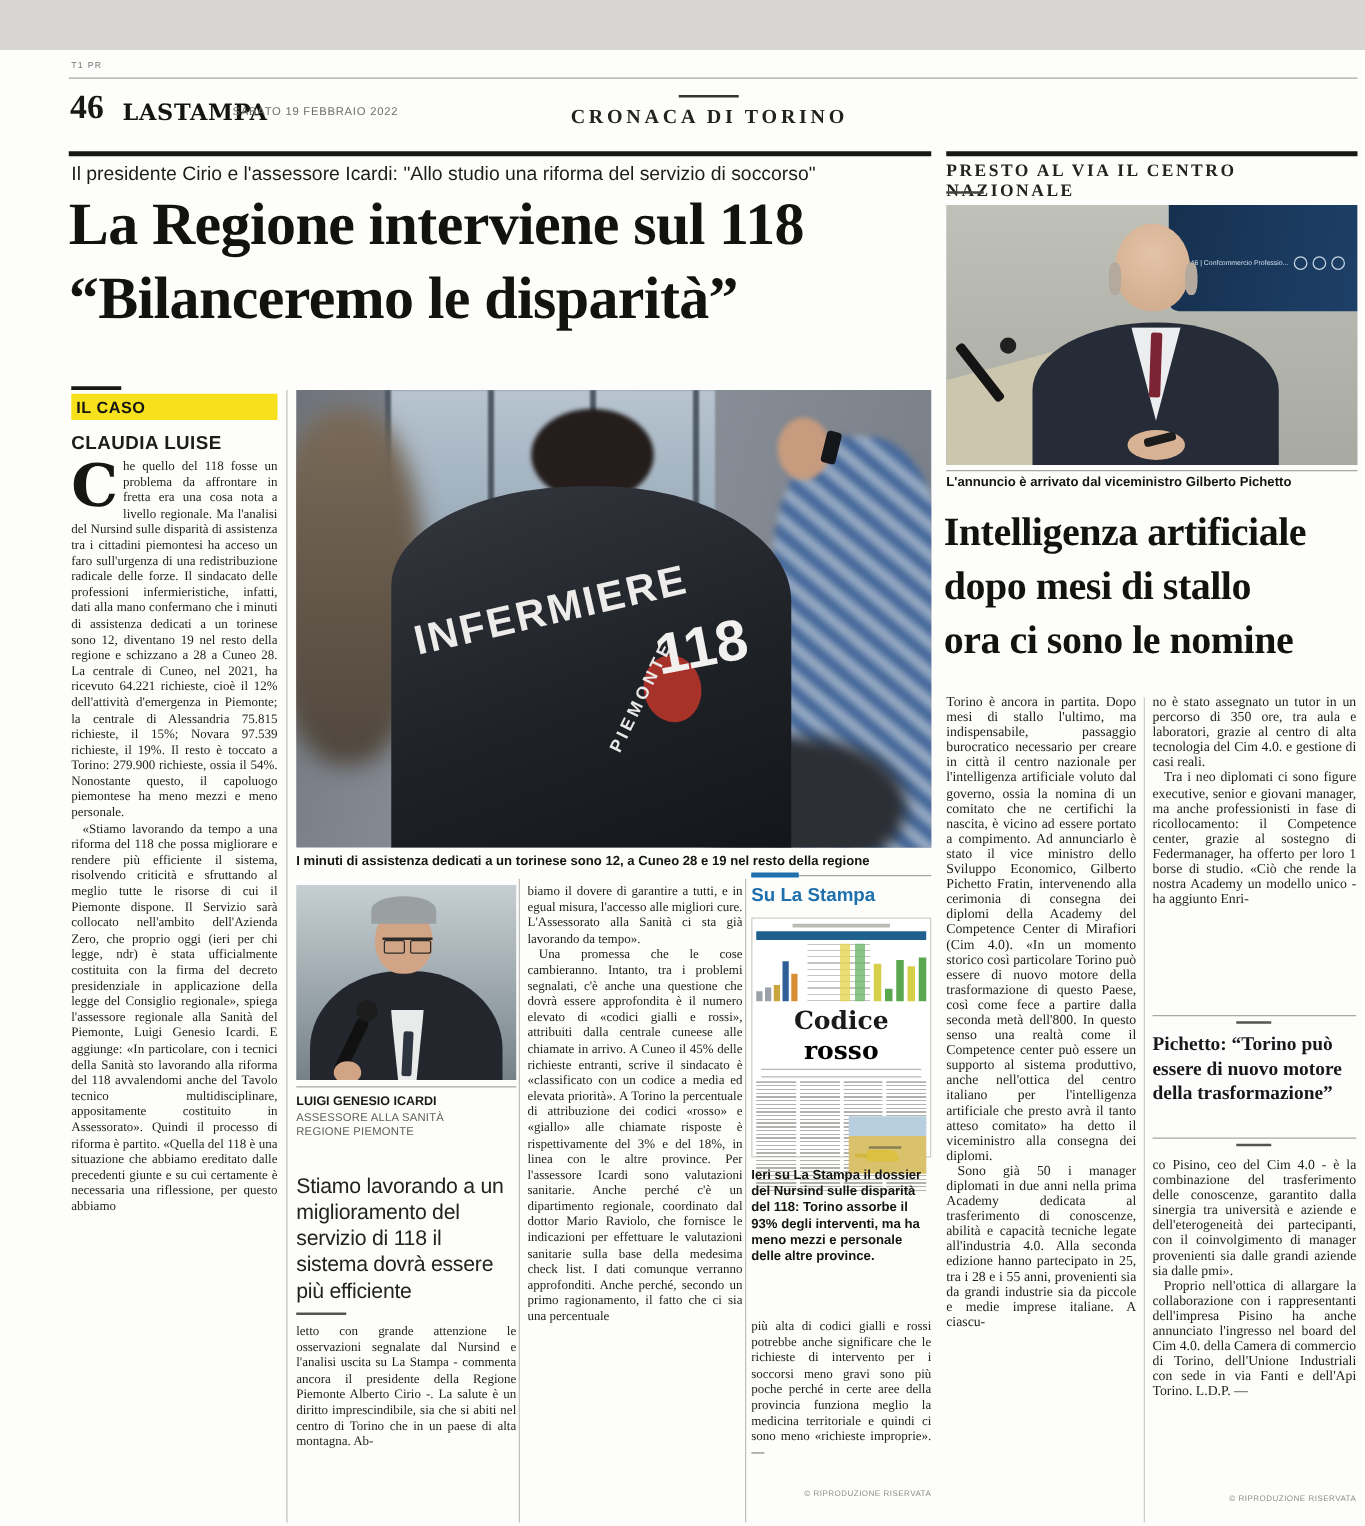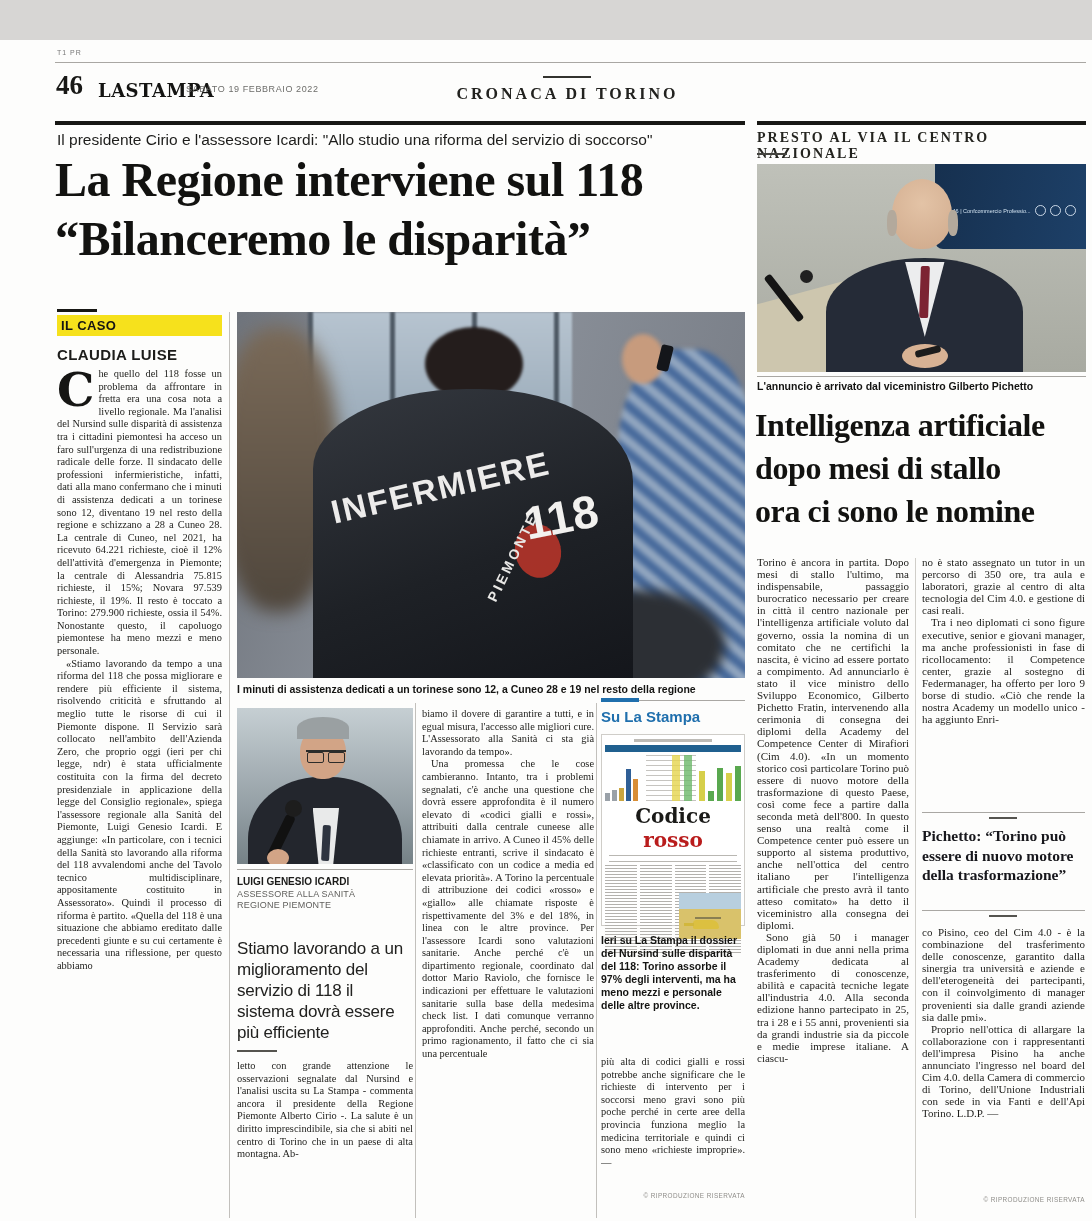--- a/index.html
+++ b/index.html
@@ -122,21 +122,21 @@
   .clip-charts{display:flex;gap:3px;height:46px;align-items:flex-end;}
   .cc{position:relative;height:100%;}
   .cc1{flex:3;display:flex;align-items:flex-end;gap:2px;padding-top:8px;}
   .cc1 i{display:block;width:5px;}
   .cc2{flex:4;background:repeating-linear-gradient(180deg,#c6c4c0 0 1px,rgba(0,0,0,0) 1px 5px);}
   .cc2:before{content:"";position:absolute;left:52%;top:0;bottom:0;width:8px;background:#e5d44d;opacity:.8;}
   .cc2:after{content:"";position:absolute;left:76%;top:0;bottom:0;width:8px;background:#6cb86a;opacity:.8;}
   .cc3{flex:3;display:flex;align-items:flex-end;gap:3px;}
   .cc3 i{display:block;width:6px;}
   .clip-headline{text-align:center;font-family:"DejaVu Serif",serif;font-weight:bold;font-size:20px;margin-top:3px;color:#1a1a18;}
-  .clip-headline .red{color:#b91c1c;}
+  .clip-headline .red{color:#000000;}
   .clip-subline{height:5px;margin:3px 4px;border-top:1px solid #b9b7b2;border-bottom:1px solid #b9b7b2;}
   .clip-text{position:relative;display:flex;gap:3px;height:88px;}
   .clip-text i{flex:1;background:repeating-linear-gradient(180deg,#b3b1ad 0 1px,rgba(0,0,0,0) 1px 3px);}
   .clip-photo{position:absolute;right:0;bottom:14px;width:62px;height:46px;background:linear-gradient(#b8cfdf 0 34%,#d9c26b 34%);}
   .clip-heli{position:absolute;left:14px;bottom:10px;width:26px;height:9px;background:#dcc040;border-radius:4px 8px 2px 2px;}
   .clip-heli:before{content:"";position:absolute;left:-9px;top:3px;width:10px;height:3px;background:#d2b73c;}
   .clip-heli:after{content:"";position:absolute;left:2px;top:-3px;width:26px;height:1.5px;background:#8a7f52;}
 </style>
 </head>
 <body>
@@ -248,21 +248,21 @@
     <div class="clip-text">
       <i></i>
         <i></i>
         <i></i>
         <i></i>
       <div class="clip-photo">
         <div class="clip-heli"></div>
       </div>
     </div>
   </div>
-  <div class="abs cap" style="left:601px;top:934px;width:144px;">Ieri su La Stampa il dossier del Nursind sulle disparità del 118: Torino assorbe il 97% degli interventi, ma ha meno mezzi e personale delle altre province.</div>
+  <div class="abs cap" style="left:601px;top:934px;width:144px;">Ieri su La Stampa il dossier del Nursind sulle disparità del 118: Torino assorbe il 93% degli interventi, ma ha meno mezzi e personale delle altre province.</div>
   <div class="abs body" style="left:601px;top:1056px;width:144px;height:130px;">
     <p>più alta di codici gialli e rossi potrebbe anche significare che le richieste di intervento per i soccorsi meno gravi sono più poche perché in certe aree della provincia funziona meglio la medicina territoriale e quindi ci sono meno «richieste improprie». —</p>
   </div>
   <div class="abs closing" style="left:601px;top:1192px;width:144px;">© RIPRODUZIONE RISERVATA</div>
 
   <div class="abs kicker2">PRESTO AL VIA IL CENTRO NAZIONALE</div>
   <div class="abs kicker2-underline"></div>
 
   <div class="abs ph photo-pichetto">
     <div class="pi-screen">
@@ -294,21 +294,21 @@
 
   <div class="abs vline" style="left:915px;top:558px;height:660px;background:#d0cec9;"></div>
 
   <div class="abs body bodyR" style="left:757px;top:556px;width:152px;height:662px;">
     <p>Torino è ancora in partita. Dopo mesi di stallo l'ultimo, ma indispensabile, passaggio burocratico necessario per creare in città il centro nazionale per l'intelligenza artificiale voluto dal governo, ossia la nomina di un comitato che ne certifichi la nascita, è vicino ad essere portato a compimento. Ad annunciarlo è stato il vice ministro dello Sviluppo Economico, Gilberto Pichetto Fratin, intervenendo alla cerimonia di consegna dei diplomi della Academy del Competence Center di Mirafiori (Cim 4.0). «In un momento storico così particolare Torino può essere di nuovo motore della trasformazione di questo Paese, così come fece a partire dalla seconda metà dell'800. In questo senso una realtà come il Competence center può essere un supporto al sistema produttivo, anche nell'ottica del centro italiano per l'intelligenza artificiale che presto avrà il tanto atteso comitato» ha detto il viceministro alla consegna dei diplomi.</p>
     <p class="ind">Sono già 50 i manager diplomati in due anni nella prima Academy dedicata al trasferimento di conoscenze, abilità e capacità tecniche legate all'industria 4.0. Alla seconda edizione hanno partecipato in 25, tra i 28 e i 55 anni, provenienti sia da grandi industrie sia da piccole e medie imprese italiane. A ciascu-</p>
   </div>
 
   <div class="abs body bodyR" style="left:922px;top:556px;width:163px;height:250px;">
     <p>no è stato assegnato un tutor in un percorso di 350 ore, tra aula e laboratori, grazie al centro di alta tecnologia del Cim 4.0. e gestione di casi reali.</p>
-    <p class="ind">Tra i neo diplomati ci sono figure executive, senior e giovani manager, ma anche professionisti in fase di ricollocamento: il Competence center, grazie al sostegno di Federmanager, ha offerto per loro 9 borse di studio. «Ciò che rende la nostra Academy un modello unico - ha aggiunto Enri-</p>
+    <p class="ind">Tra i neo diplomati ci sono figure executive, senior e giovani manager, ma anche professionisti in fase di ricollocamento: il Competence center, grazie al sostegno di Federmanager, ha offerto per loro 1 borse di studio. «Ciò che rende la nostra Academy un modello unico - ha aggiunto Enri-</p>
   </div>
 
   <div class="abs hair" style="left:922px;top:812px;width:163px;"></div>
   <div class="abs shortline" style="left:989px;top:817px;width:28px;"></div>
   <div class="abs pullquote2">Pichetto: “Torino può essere di nuovo motore della trasformazione”</div>
   <div class="abs hair" style="left:922px;top:910px;width:163px;"></div>
   <div class="abs shortline" style="left:989px;top:915px;width:28px;"></div>
 
   <div class="abs body bodyR" style="left:922px;top:926px;width:163px;height:262px;">
     <p>co Pisino, ceo del Cim 4.0 - è la combinazione del trasferimento delle conoscenze, garantito dalla sinergia tra università e aziende e dell'eterogeneità dei partecipanti, con il coinvolgimento di manager provenienti sia dalle grandi aziende sia dalle pmi».</p>

